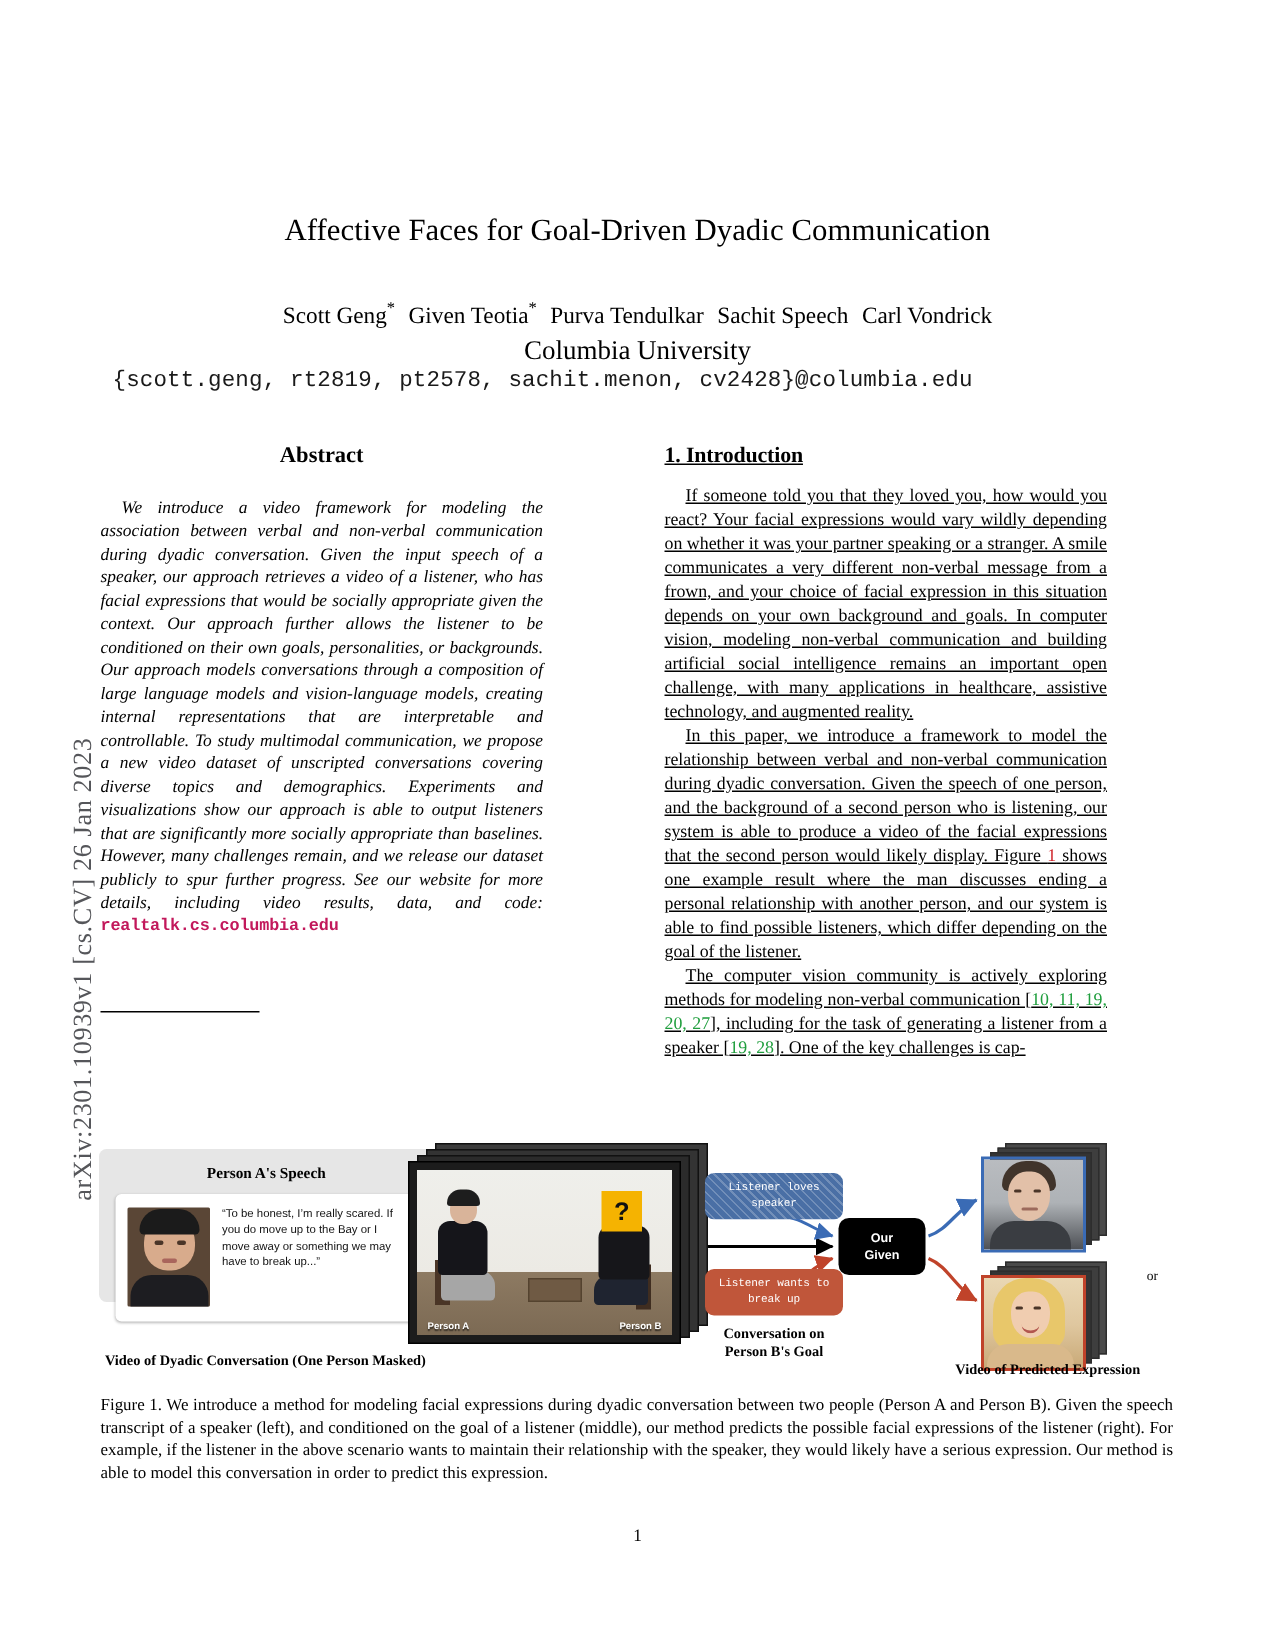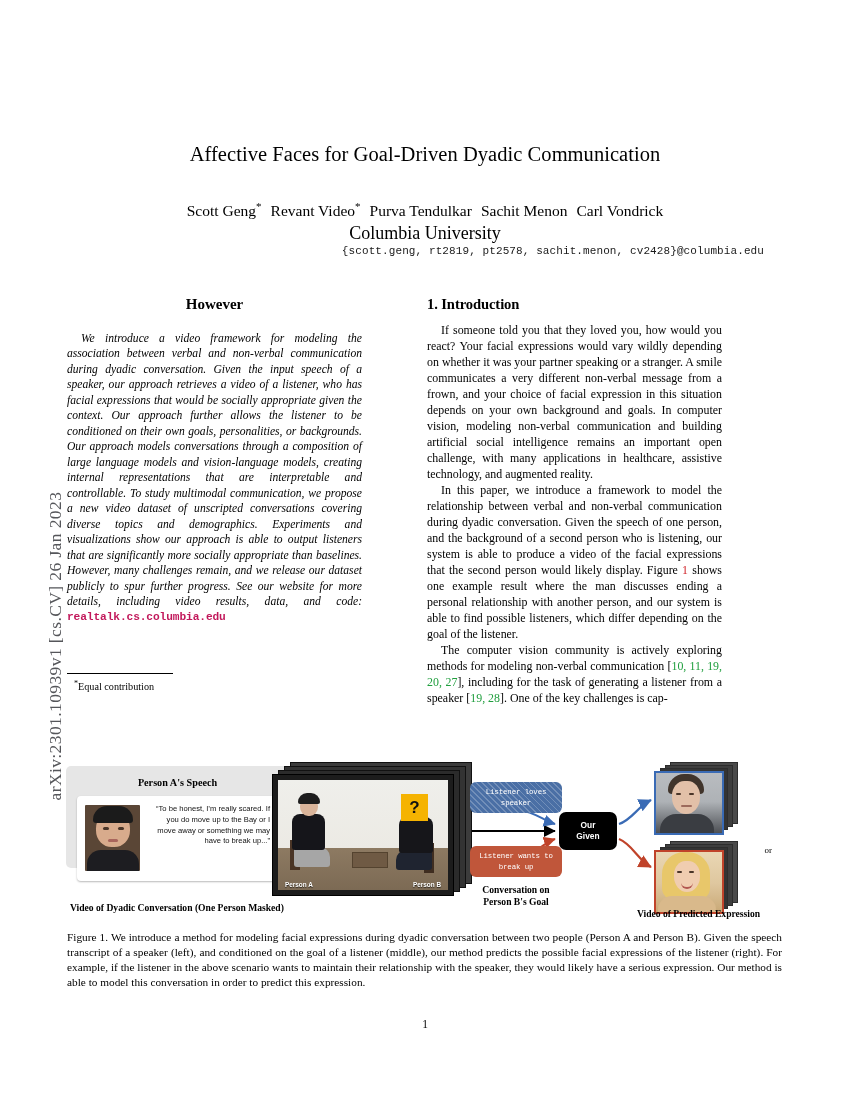--- a/index.html
+++ b/index.html
@@ -66,42 +66,43 @@
     position: absolute;
     left: 75px;
     top: 223px;
     width: 700px;
     text-align: center;
     font-size: 18px;
   }
 
   .emails {
     position: absolute;
-    left: 64px;
+    left: 75px;
     top: 245px;
     width: 700px;
-    text-align: right;
+    text-align: left;
     font-family: "Liberation Mono", monospace;
-    font-size: 11px;
+    font-size: 15px;
     letter-spacing: 0.1px;
     color: #1a1a1a;
   }
 
   
   .col-left {
     position: absolute;
     left: 67px;
     top: 296px;
     width: 295px;
   }
   .col-right {
     position: absolute;
-    left: 427px;
+    left: 443px;
     top: 296px;
     width: 295px;
+    text-decoration: underline;
   }
 
   .abstract-head {
     text-align: center;
     font-size: 15px;
     font-weight: bold;
     margin: 0 0 18px 0;
   }
   .abstract-body {
     font-size: 11.6px;
@@ -195,21 +196,20 @@
     background: #5a4636;
   }
   .speech-text {
     position: absolute;
     left: 71px; top: 8px;
     width: 122px;
     font-family: "Liberation Sans", sans-serif;
     font-size: 7.6px;
     line-height: 1.42;
     color: #111;
-    text-align: right;
   }
   
   .bubble-tail {
     position: absolute;
     left: 206px; top: 47px;
     width: 0; height: 0;
     border-top: 9px solid transparent;
     border-bottom: 11px solid transparent;
     border-left: 24px solid #ffffff;
     filter: drop-shadow(1px 1px 1px rgba(0,0,0,0.22));
@@ -440,31 +440,30 @@
 </head>
 <body>
 
 <div class="arxiv-stamp">arXiv:2301.10939v1  [cs.CV]  26 Jan 2023</div>
 
 <div class="page">
 
   <div class="title">Affective Faces for Goal-Driven Dyadic Communication</div>
 
   <div class="authors">
-    <span><span>Scott Geng</span><span class="sup">*</span></span><span class="author-sep"></span><span><span>Revant Video</span><span class="sup">*</span></span><span class="author-sep"></span><span>Purva Tendulkar</span><span class="author-sep"></span><span>Sachit Menon</span><span class="author-sep"></span><span>Carl Vondrick</span>
+    <span><span>Scott Geng</span><span class="sup">*</span></span><span class="author-sep"></span><span><span>Given Teotia</span><span class="sup">*</span></span><span class="author-sep"></span><span>Purva Tendulkar</span><span class="author-sep"></span><span>Sachit Speech</span><span class="author-sep"></span><span>Carl Vondrick</span>
   </div>
 
   <div class="affiliation">Columbia University</div>
   <div class="emails">{scott.geng, rt2819, pt2578, sachit.menon, cv2428}@columbia.edu</div>
 
   <div class="col-left">
-    <div class="abstract-head">However</div>
+    <div class="abstract-head">Abstract</div>
     <p class="abstract-body"><span>We introduce a video framework for modeling the association between verbal and non-verbal communication during dyadic conversation. Given the input speech of a speaker, our approach retrieves a video of a listener, who has facial expressions that would be socially appropriate given the context. Our approach further allows the listener to be conditioned on their own goals, personalities, or backgrounds. Our approach models conversations through a composition of large language models and vision-language models, creating internal representations that are interpretable and controllable. To study multimodal communication, we propose a new video dataset of unscripted conversations covering diverse topics and demographics. Experiments and visualizations show our approach is able to output listeners that are significantly more socially appropriate than baselines. However, many challenges remain, and we release our dataset publicly to spur further progress. See our website for more details, including video results, data, and code: </span><span class="url-mono">realtalk.cs.columbia.edu</span></p>
     <div class="footnote-rule"></div>
-    <div class="footnote"><span class="sup">*</span><span>Equal contribution</span></div>
   </div>
 
   <div class="col-right">
     <div class="sec-head">1. Introduction</div>
     <p class="para">If someone told you that they loved you, how would you react? Your facial expressions would vary wildly depending on whether it was your partner speaking or a stranger. A smile communicates a very different non-verbal message from a frown, and your choice of facial expression in this situation depends on your own background and goals. In computer vision, modeling non-verbal communication and building artificial social intelligence remains an important open challenge, with many applications in healthcare, assistive technology, and augmented reality.</p>
     <p class="para"><span>In this paper, we introduce a framework to model the relationship between verbal and non-verbal communication during dyadic conversation. Given the speech of one person, and the background of a second person who is listening, our system is able to produce a video of the facial expressions that the second person would likely display. Figure </span><span class="cite-red">1</span><span> shows one example result where the man discusses ending a personal relationship with another person, and our system is able to find possible listeners, which differ depending on the goal of the listener.</span></p>
     <p class="para"><span>The computer vision community is actively exploring methods for modeling non-verbal communication  [</span><span class="cite">10, 11, 19, 20, 27</span><span>], including for the task of generating a listener from a speaker [</span><span class="cite">19, 28</span><span>]. One of the key challenges is cap-</span></p>
   </div>
 
   <div class="figure">

